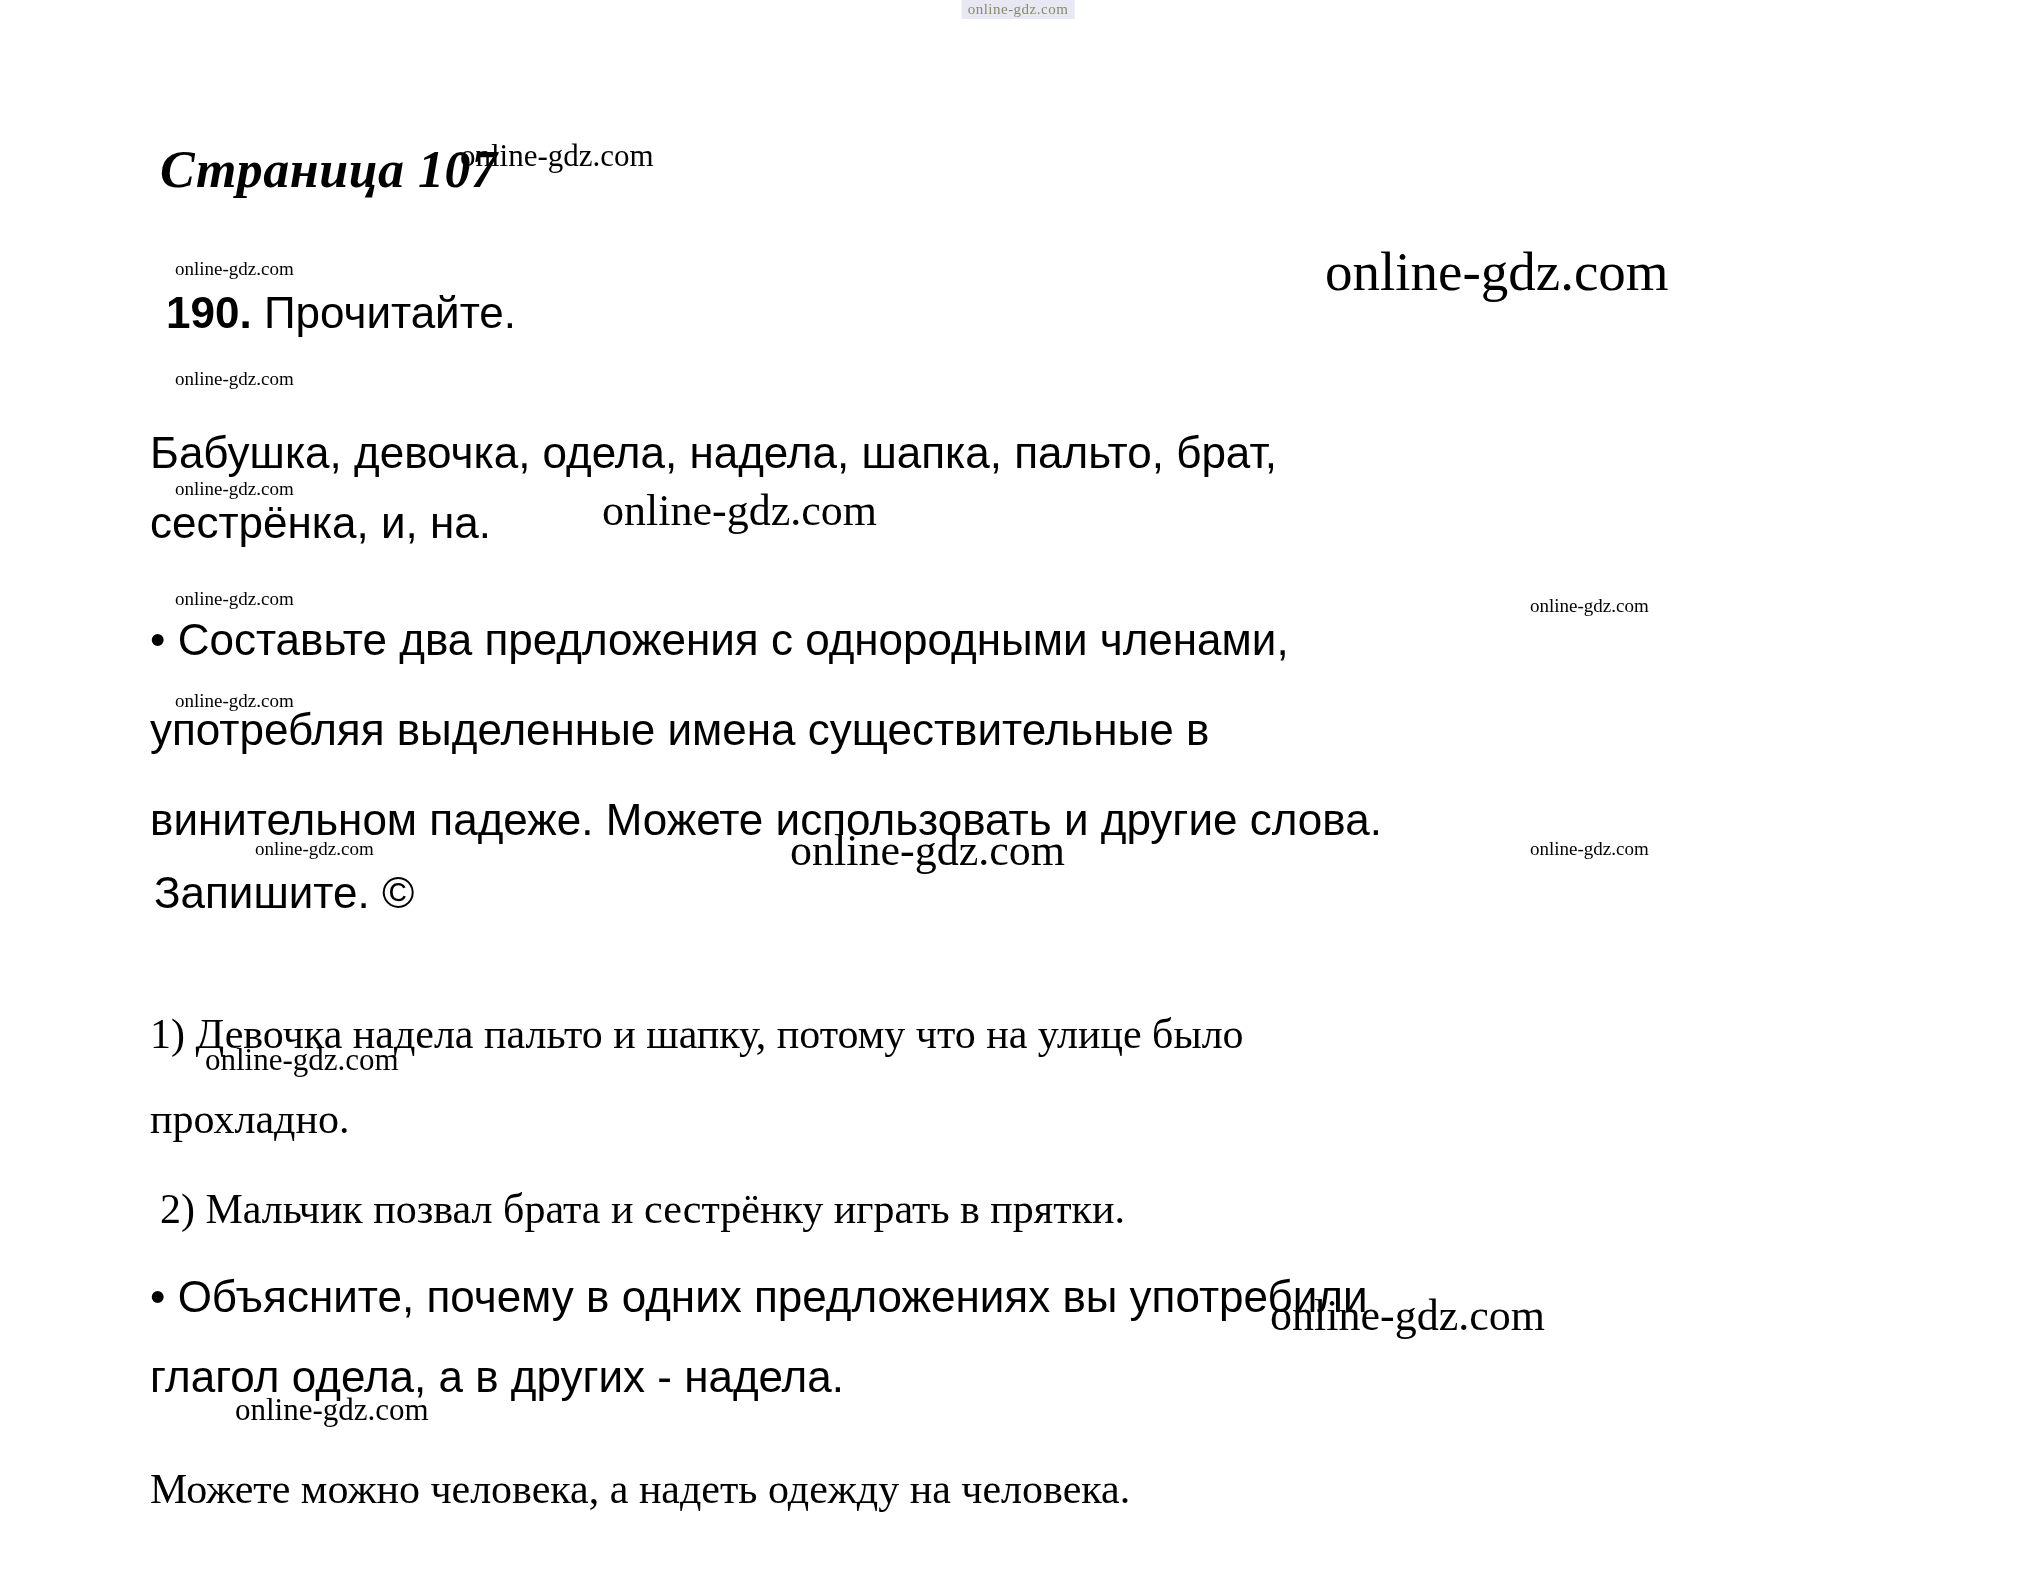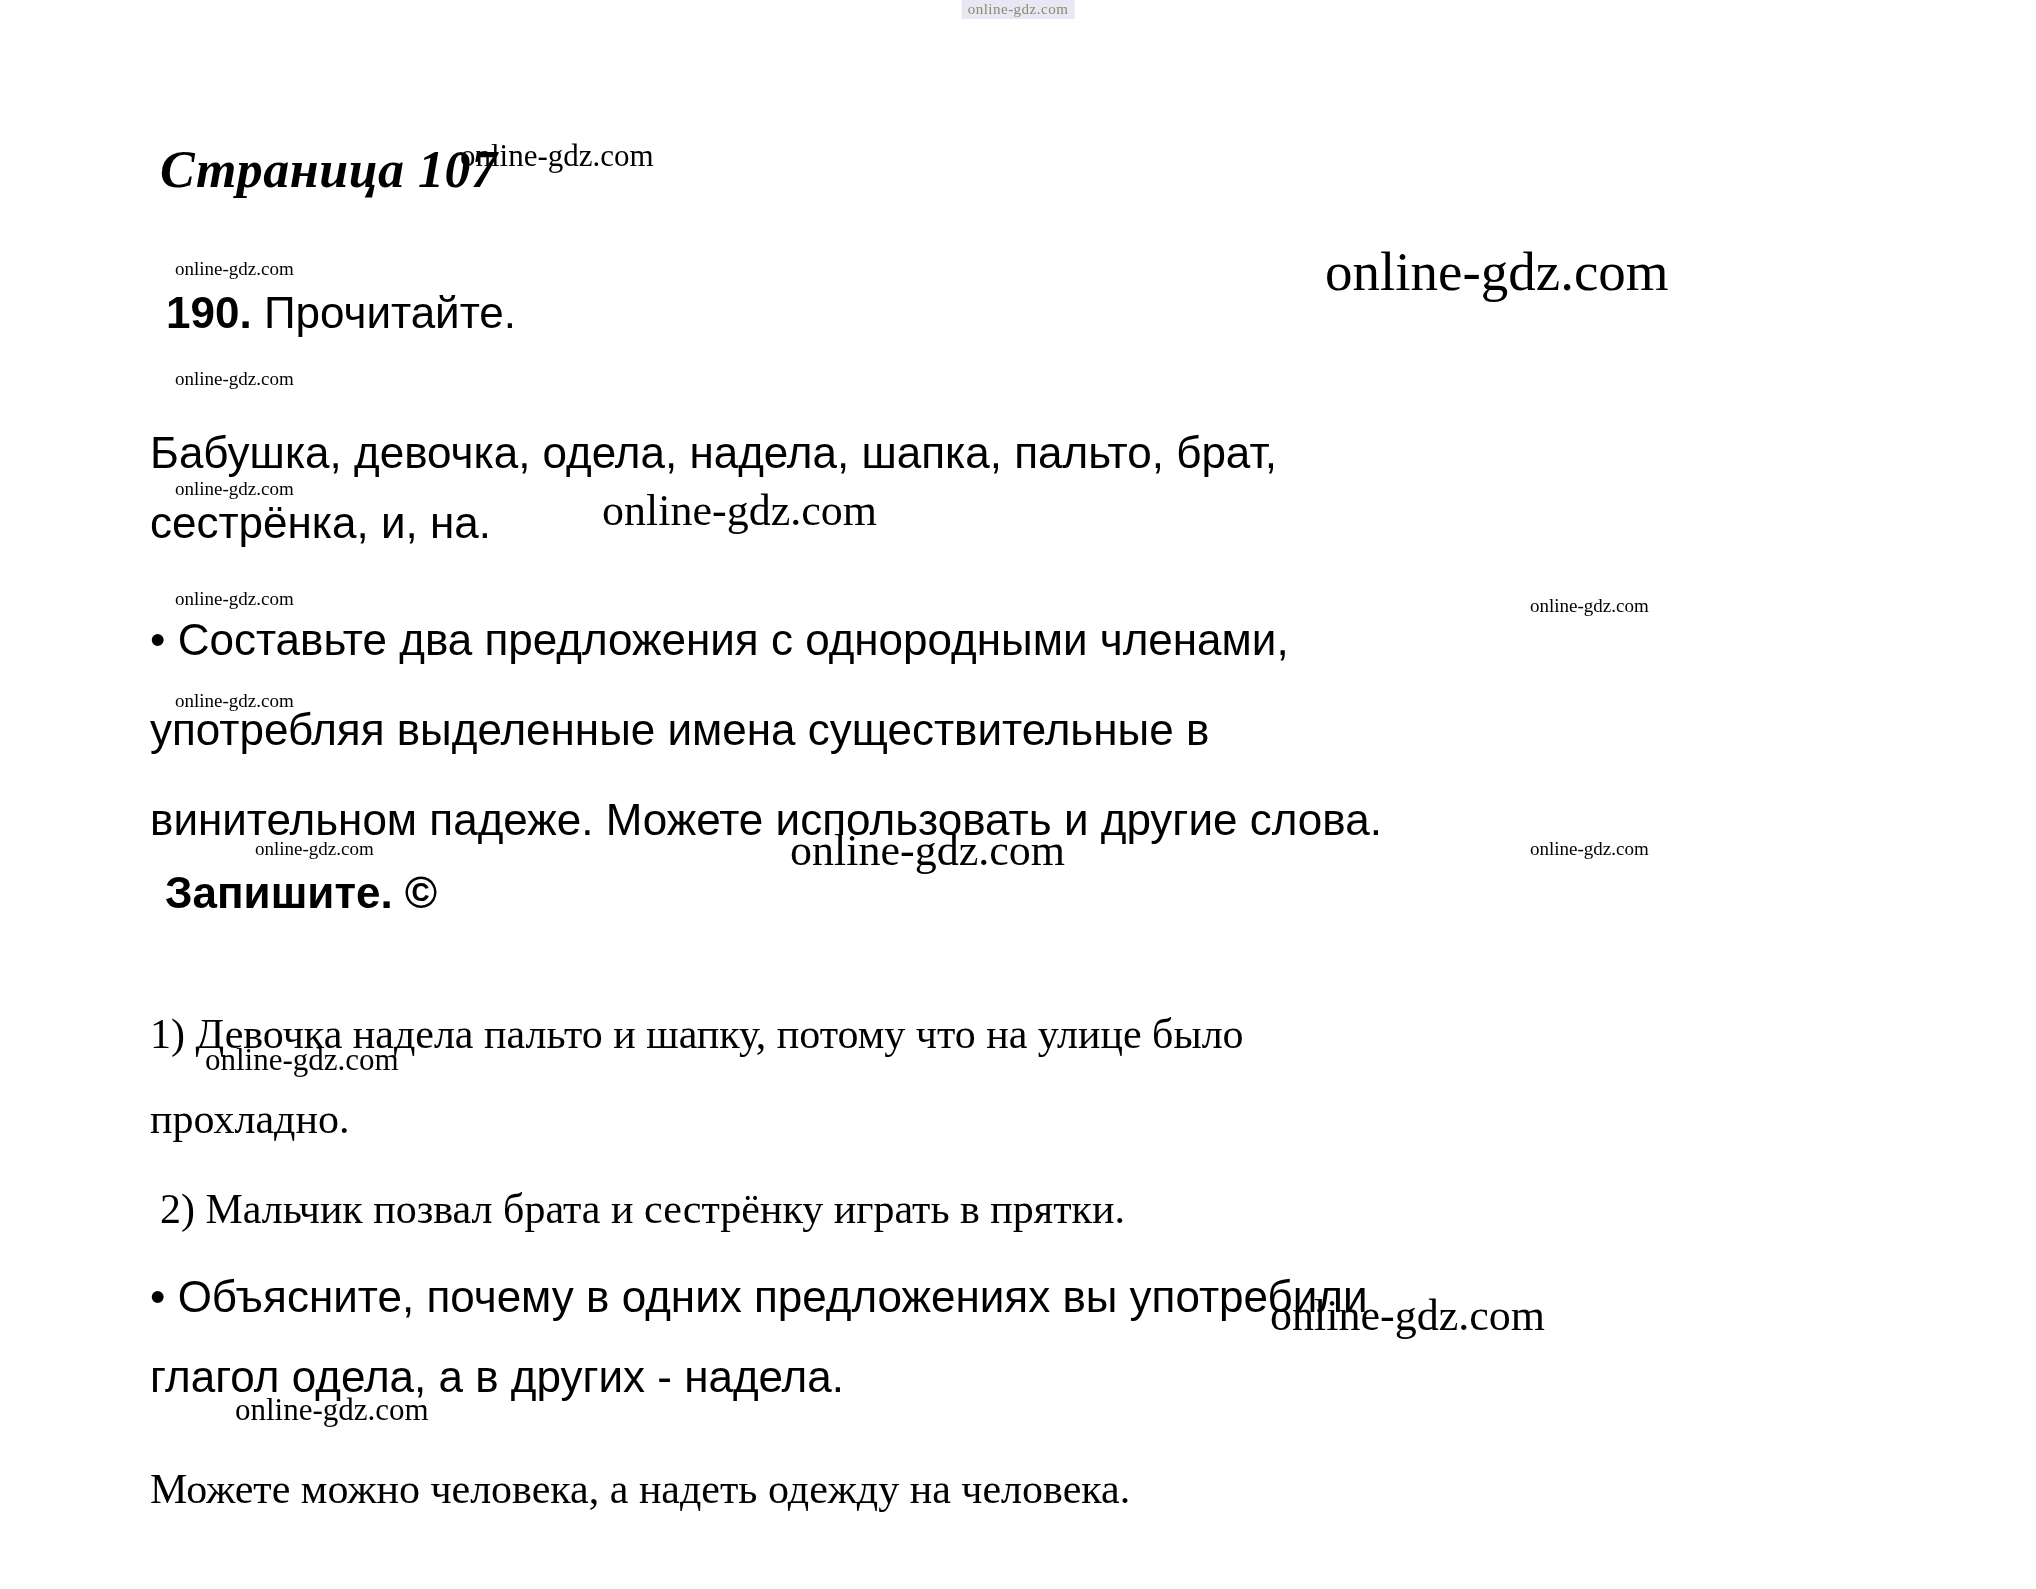--- a/index.html
+++ b/index.html
@@ -116,21 +116,21 @@
     <b>190.</b>
     <span>Прочитайте.</span>
   </div>
 
   <div class="line-sans" style="left:0px; top:428px;">Бабушка, девочка, одела, надела, шапка, пальто, брат,</div>
   <div class="line-sans" style="left:0px; top:498px;">сестрёнка, и, на.</div>
 
   <div class="line-sans" style="left:0px; top:705px;">употребляя выделенные имена существительные в</div>
   <div class="line-sans" style="left:0px; top:615px;">• Составьте два предложения с однородными членами,</div>
   <div class="line-sans" style="left:0px; top:795px;">винительном падеже. Можете использовать и другие слова.</div>
-  <div class="line-sans" style="left:15px; top:868px;font-weight:bold;">Запишите. ©</div>
+  <div class="line-sans" style="left:4px; top:868px;">Запишите. ©</div>
 
   <div class="line-serif" style="left:0px; top:1010px;">1) Девочка надела пальто и шапку, потому что на улице было</div>
   <div class="line-serif" style="left:0px; top:1095px;">прохладно.</div>
   <div class="line-serif" style="left:0px; top:1185px;margin-left:10px;">2) Мальчик позвал брата и сестрёнку играть в прятки.</div>
 
   <div class="line-sans" style="left:0px; top:1272px;">• Объясните, почему в одних предложениях вы употребили</div>
   <div class="line-sans" style="left:0px; top:1352px;">глагол одела, а в других - надела.</div>
 
   <div class="line-serif" style="left:0px; top:1465px;">Можете можно человека, а надеть одежду на человека.</div>
 

